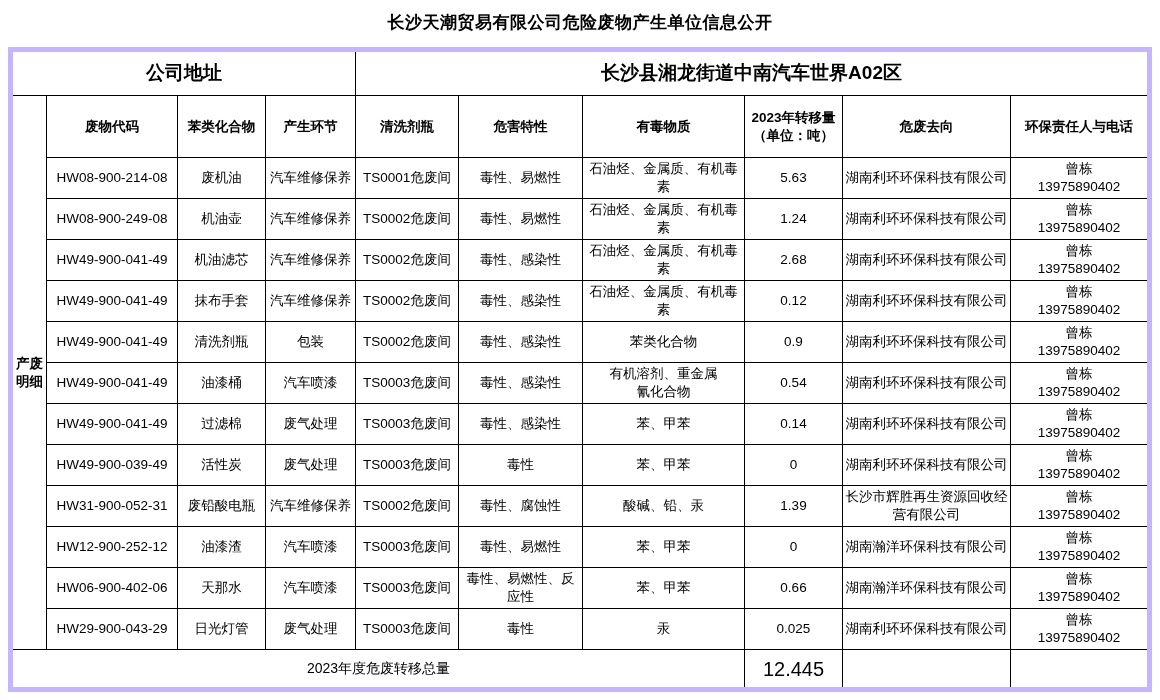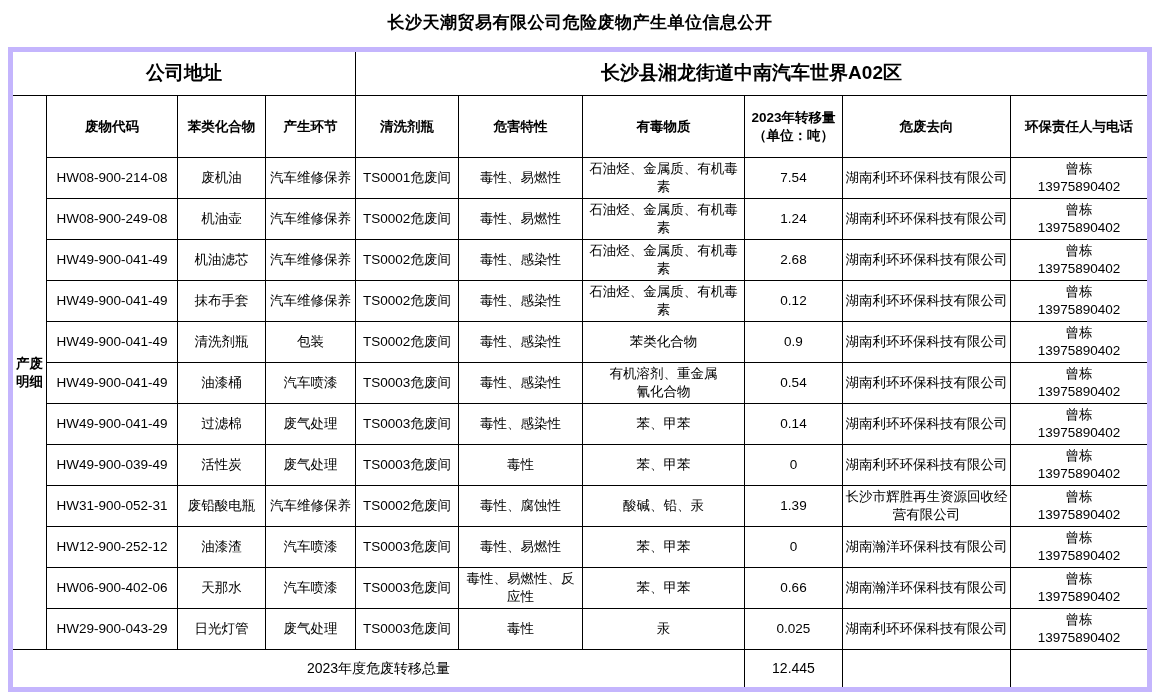--- a/index.html
+++ b/index.html
@@ -60,21 +60,21 @@
     font-weight: bold;
     word-break: break-all;
     line-height: 1.6;
     padding: 0 6px;
   }
   td.code-cell { font-size: 14.5px; }
   td.num-cell { font-size: 16px; }
   td.contact-cell { font-size: 13.5px; line-height: 1.25; margin-top: 20px; }
   tr.footer-row { height: 40px; }
   tr.footer-row td.footer-label { font-size: 14px; }
-  tr.footer-row td.num-cell { font-size: 14px; margin-left: 36px; }
+  tr.footer-row td.num-cell { font-size: 20px; margin-left: 36px; }
 </style>
 </head>
 <body>
 
 <div class="page">
 
   <div class="doc-title">长沙天潮贸易有限公司危险废物产生单位信息公开</div>
 
   <table class="main">
     <colgroup>
@@ -110,21 +110,21 @@
       <td>环保责任人与电话</td>
     </tr>
 
     <tr class="data-row">
       <td class="code-cell">HW08-900-214-08</td>
       <td>废机油</td>
       <td>汽车维修保养</td>
       <td>TS0001危废间</td>
       <td>毒性、易燃性</td>
       <td>石油烃、金属质、有机毒素</td>
-      <td class="num-cell">7.54</td>
+      <td class="num-cell">5.63</td>
       <td>湖南利环环保科技有限公司</td>
       <td class="contact-cell"><div>曾栋</div><div>13975890402</div></td>
     </tr>
 
     <tr class="data-row">
       <td class="code-cell">HW08-900-249-08</td>
       <td>机油壶</td>
       <td>汽车维修保养</td>
       <td>TS0002危废间</td>
       <td>毒性、易燃性</td>

